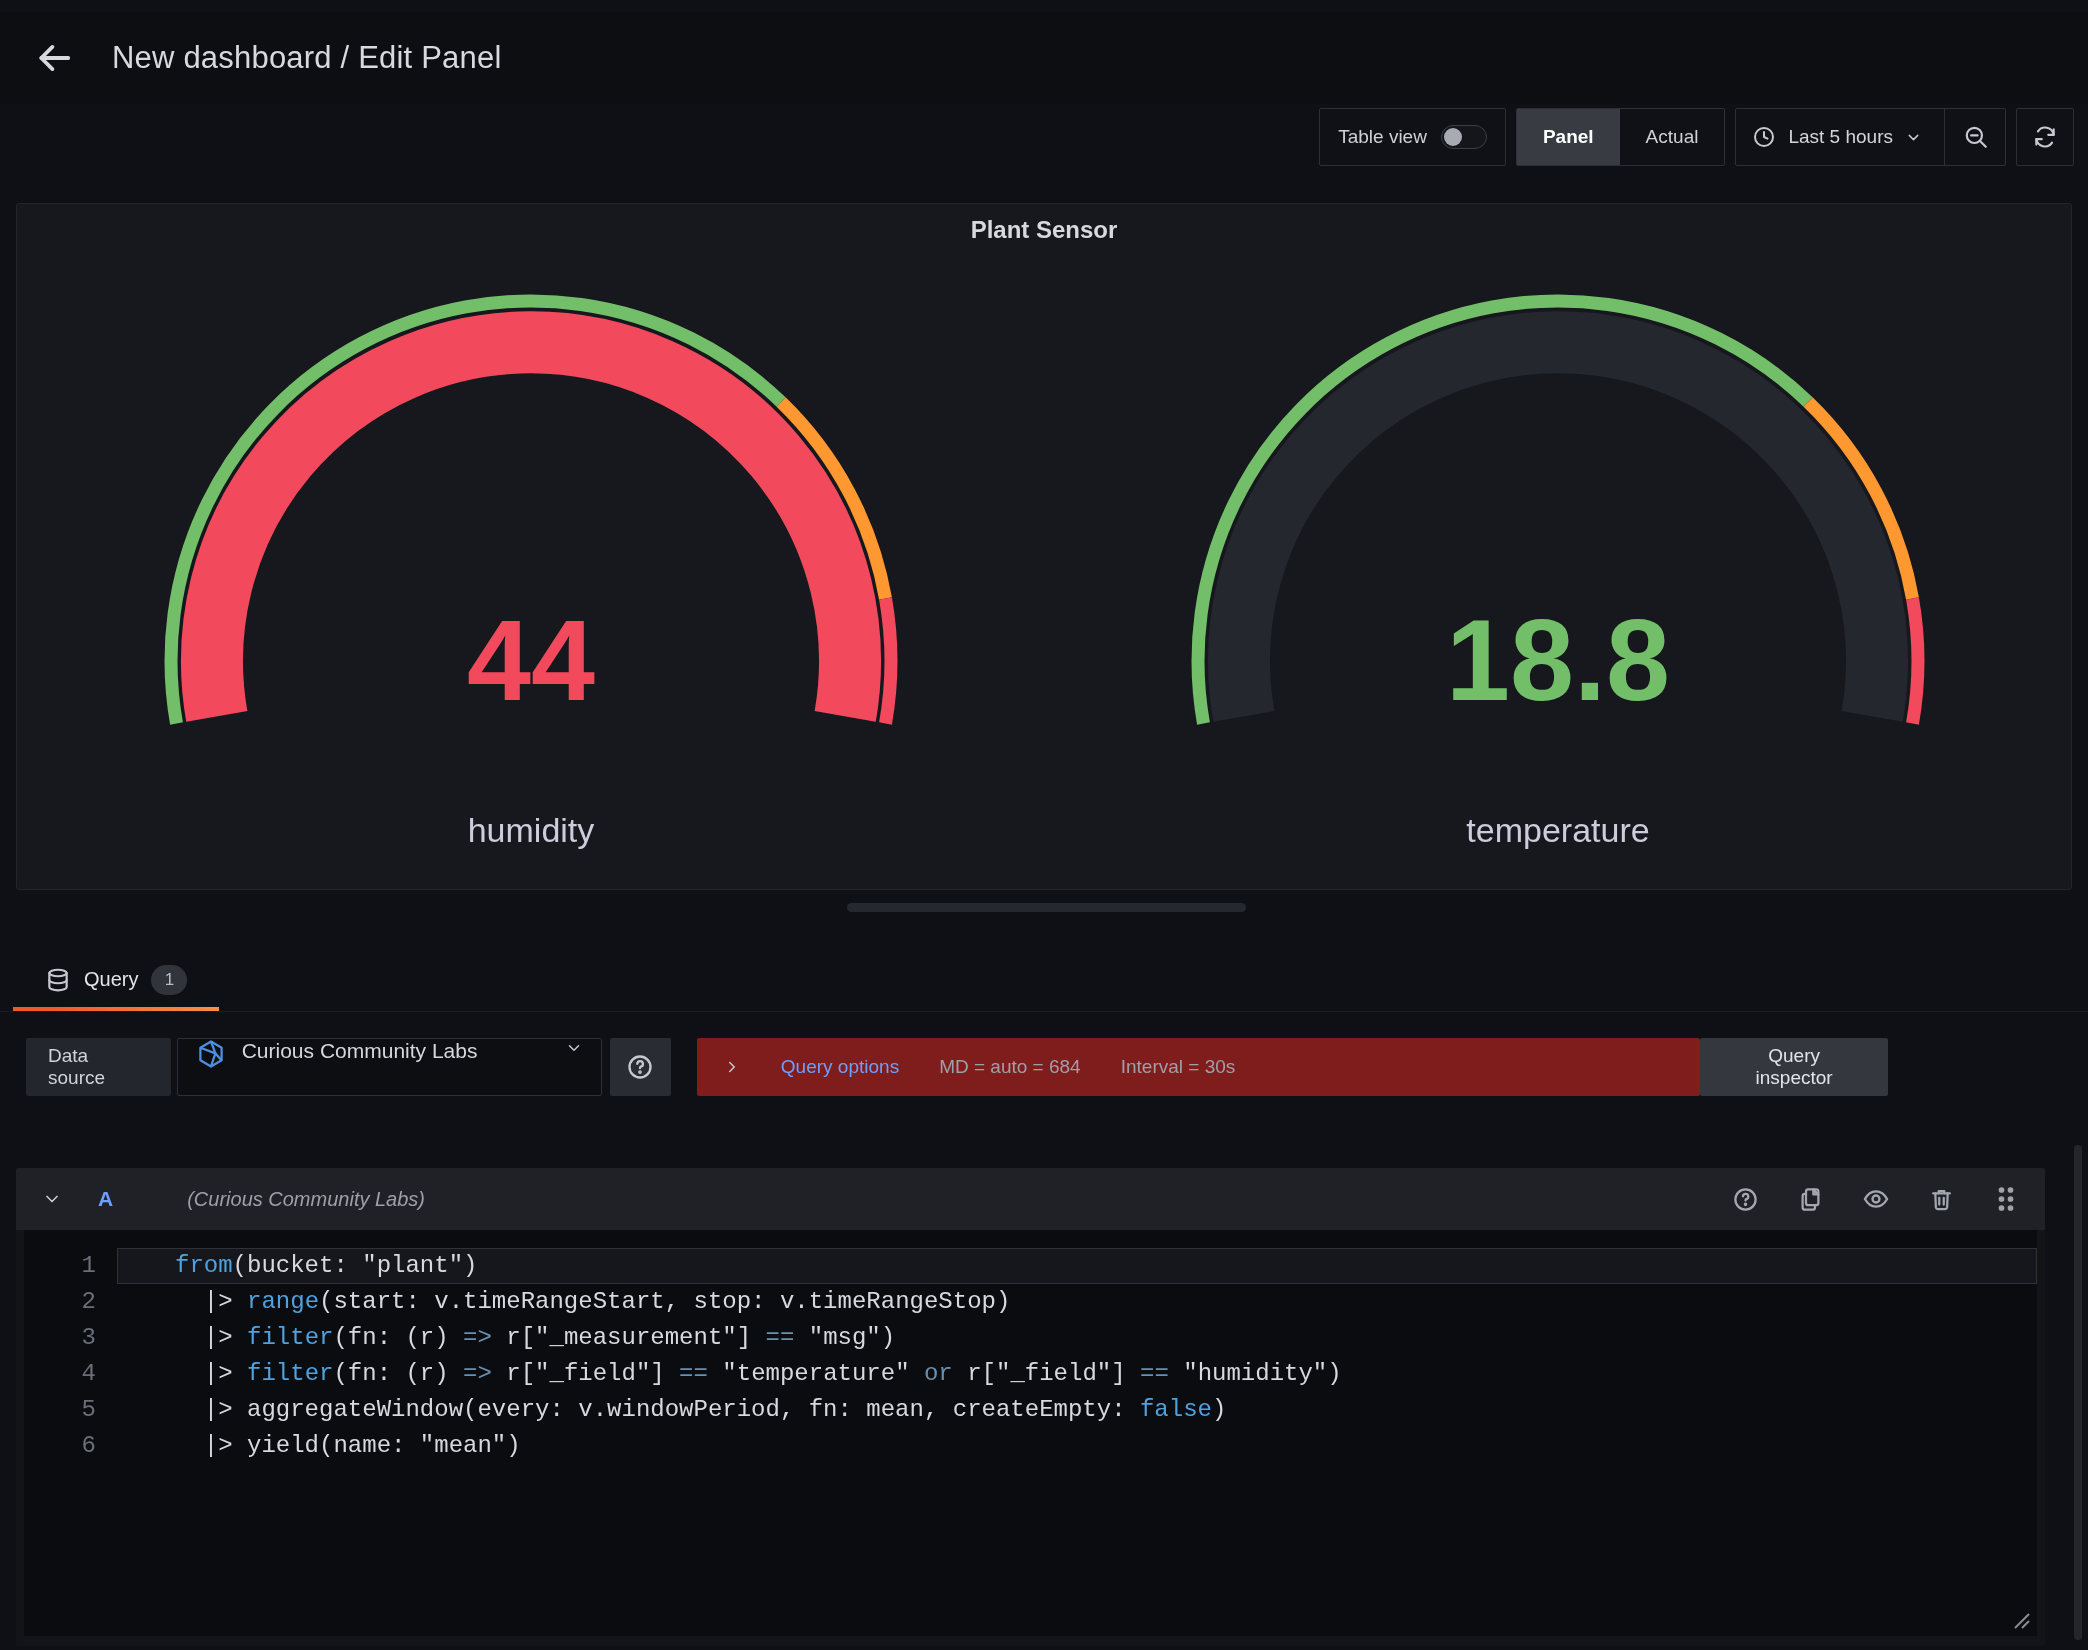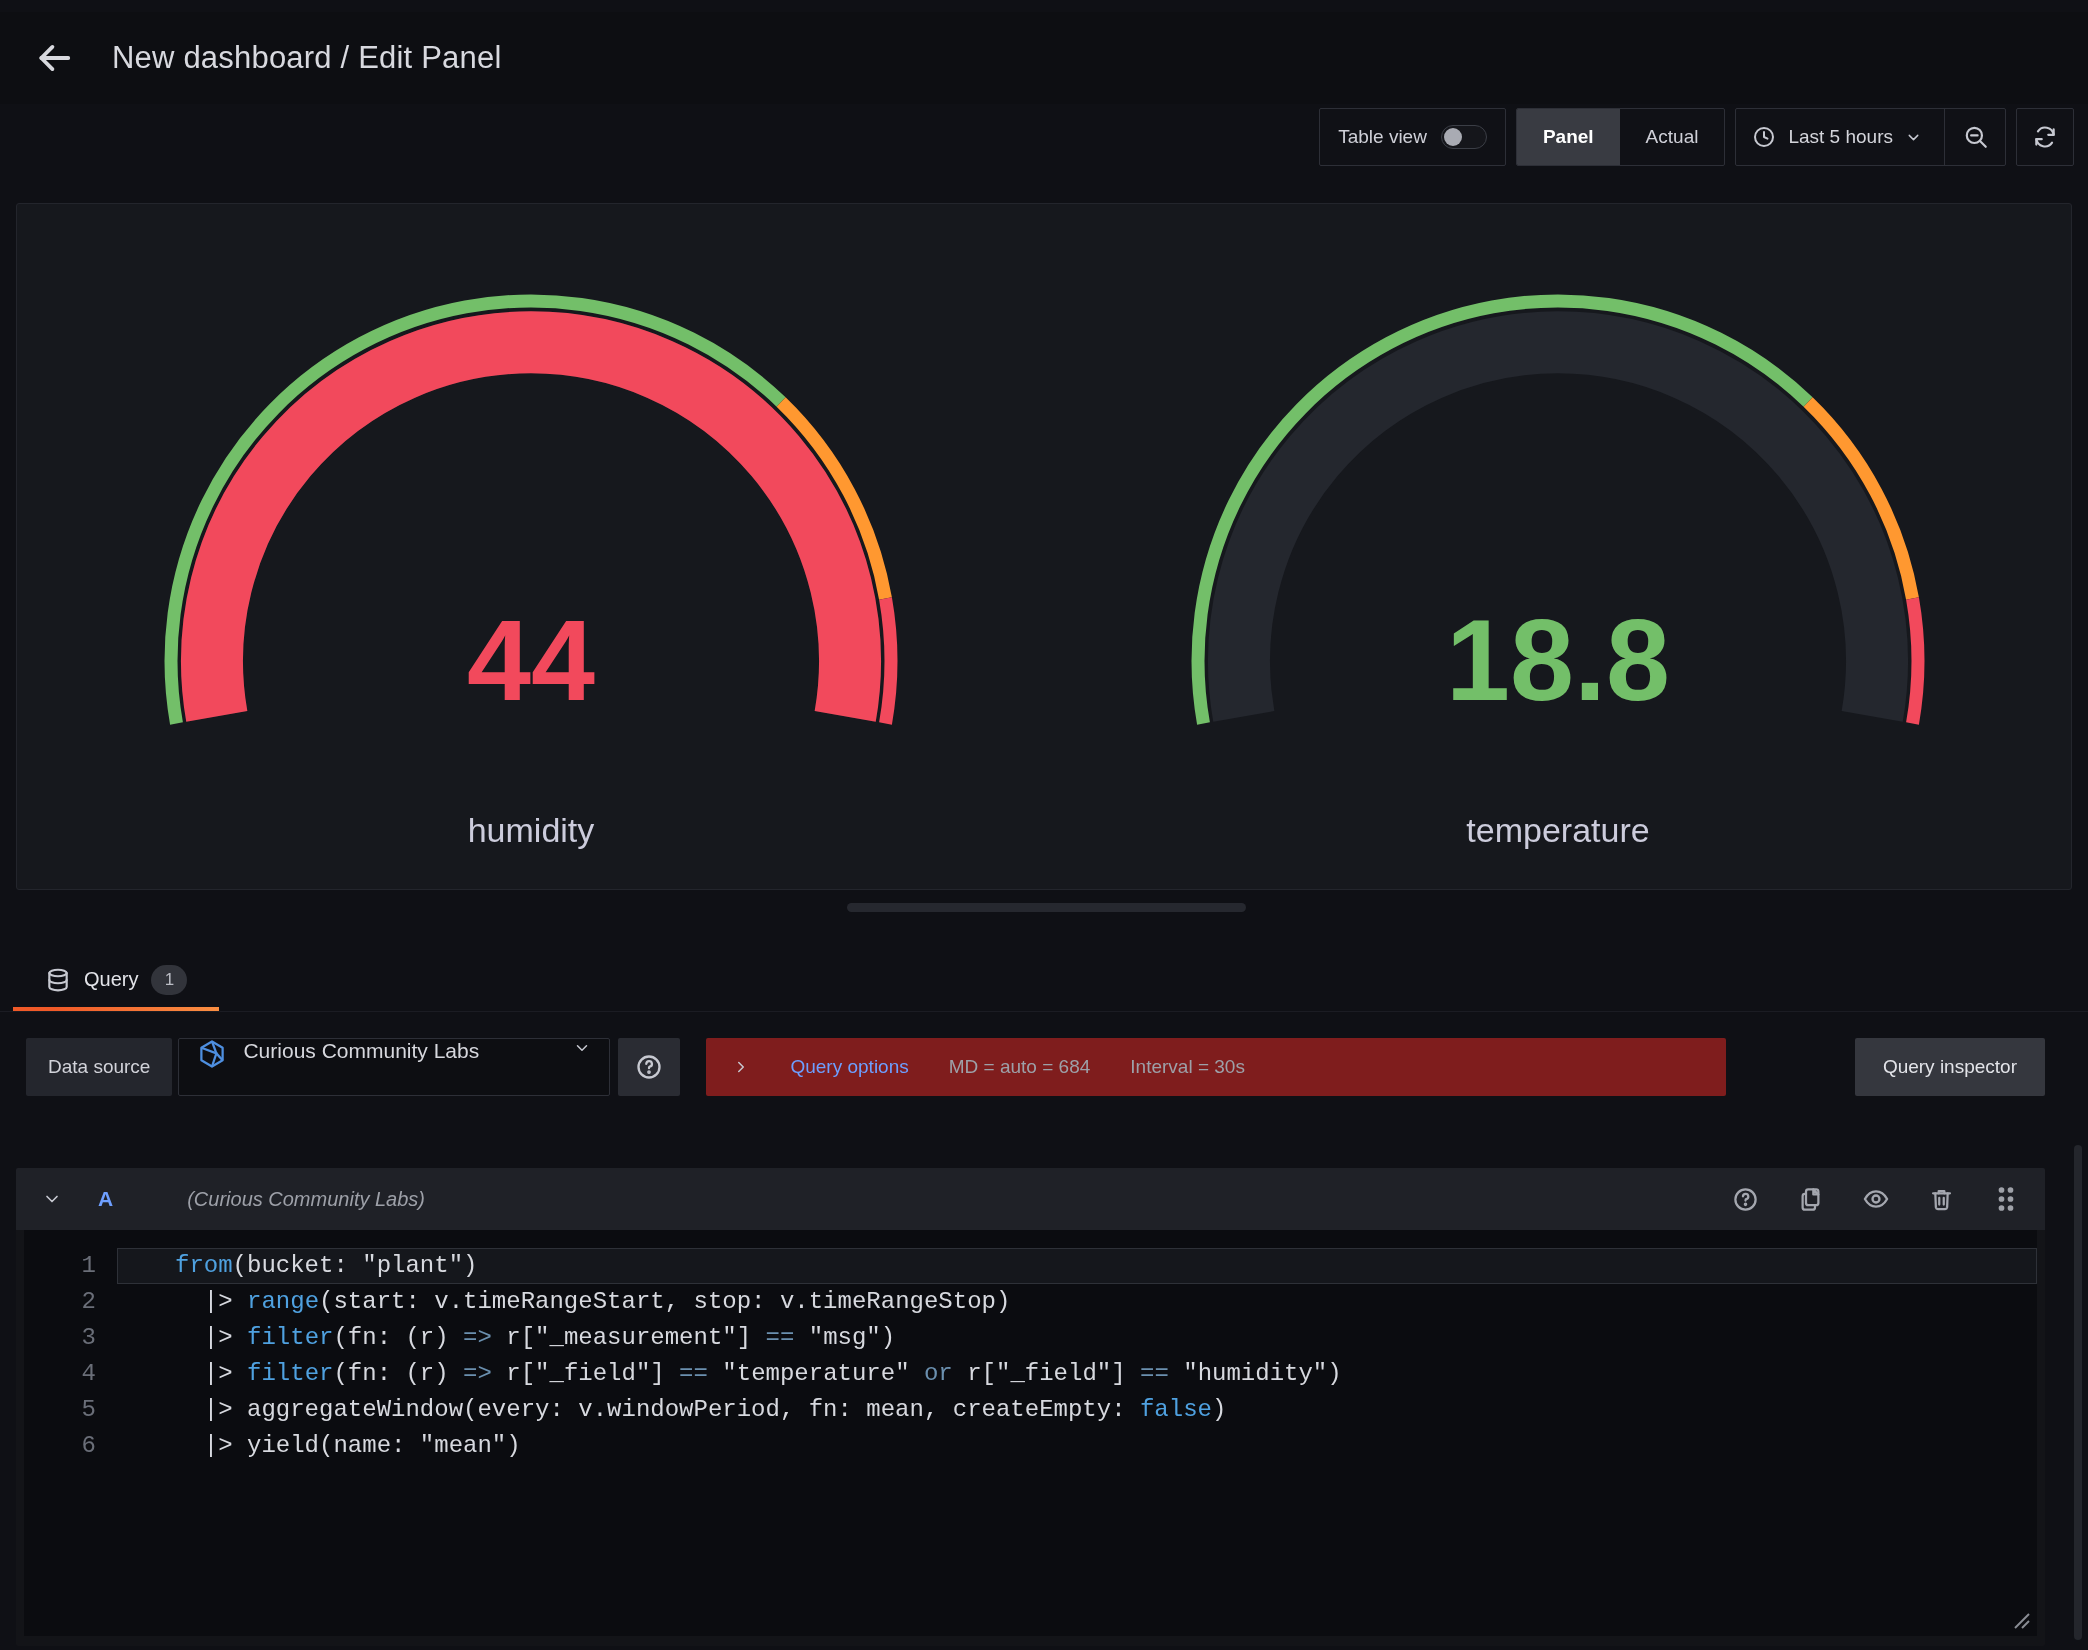--- a/index.html
+++ b/index.html
@@ -56,21 +56,21 @@
   .tab { position:relative; display:flex; align-items:center; gap:13px; padding:0 32px; cursor:pointer; background:none; border:none; }
   .tab-label { font-size:20px; font-weight:500; }
   .tab.active .tab-label { color:#E3E4E9; }
   .tab.inactive .tab-label, .tab.inactive .icon { color:#9DA0A8; stroke:#9DA0A8; }
   .tab .underline { position:absolute; left:0; right:0; bottom:0; height:4px;
     background:linear-gradient(90deg,#F05A28 20%,#FA8E42 99%); }
   .badge { min-width:36px; height:30px; border-radius:16px; background:#32343B; color:#BCBEC6;
     display:flex; align-items:center; justify-content:center; font-size:17px; padding:0 10px; }
 
   
-  .ds-row { position:absolute; left:26px; top:1038px; width:2019px; height:58px; display:flex; align-items:stretch; }
+  .ds-row { position:absolute; left:26px; top:1038px; width:1862px; height:58px; display:flex; align-items:stretch; }
   .ds-label { background:#24262D; border-radius:2px; padding:0 22px; display:flex; align-items:center;
     font-size:19px; font-weight:500; color:#D2D3DA; }
   .ds-select { margin-left:6px; width:432px; border:1px solid #2D2F37; border-radius:2px; background:#0D0E12;
     display:flex; align-items:flex-start; gap:16px; padding:0 18px; cursor:pointer; }
   .ds-select-text { font-size:21px; color:#D6D7DD; }
   .ds-select .caret { margin-left:auto; }
   .ds-help { margin-left:8px; width:62px; background:#2A2C33; border-radius:2px;
     display:flex; align-items:center; justify-content:center; border:none; cursor:pointer; }
   .ds-options { margin-left:26px; width:1020px; background:#7f1d1d; border-radius:2px;
     display:flex; align-items:center; gap:40px; padding:0 26px; cursor:pointer; }
@@ -151,20 +151,21 @@
         <path d="M20 5 V10 H15"></path>
           <path d="M4 19 V14 H9"></path>
         <path d="M20 10 A 8 8 0 0 0 5.5 6.8"></path>
           <path d="M4 14 A 8 8 0 0 0 18.5 17.2"></path>
       </svg>
     </button>
   </div>
 </div>
 
 <section class="panel">
+  <div class="panel-title">Plant Sensor</div>
   <div class="gauges" id="gauges">
       <div class="gauge">
         <svg width="1028" height="620" viewBox="0 0 1028 620">
           <path d="M 199.8 454.4 A 319 319 0 1 1 828.2 454.4" stroke="#24272E" stroke-width="62" fill="none"></path>
           <path d="M 199.8 454.4 A 319 319 0 1 1 828.2 454.4" stroke="#F2495C" stroke-width="62" fill="none"></path>
           <path d="M 159.5 461.5 A 360 360 0 0 1 764.1 140.0" stroke="#73BF69" stroke-width="13" fill="none"></path>
           <path d="M 764.1 140.0 A 360 360 0 0 1 868.5 336.5" stroke="#FF9830" stroke-width="13" fill="none"></path>
           <path d="M 868.5 336.5 A 360 360 0 0 1 868.5 461.5" stroke="#F2495C" stroke-width="13" fill="none"></path>
           <text x="514" y="438" text-anchor="middle" font-size="115" class="gauge-value" fill="#F2495C">44</text>
           <text x="514" y="580" text-anchor="middle" font-size="34" class="gauge-label" fill="#CCCCDC">humidity</text>

